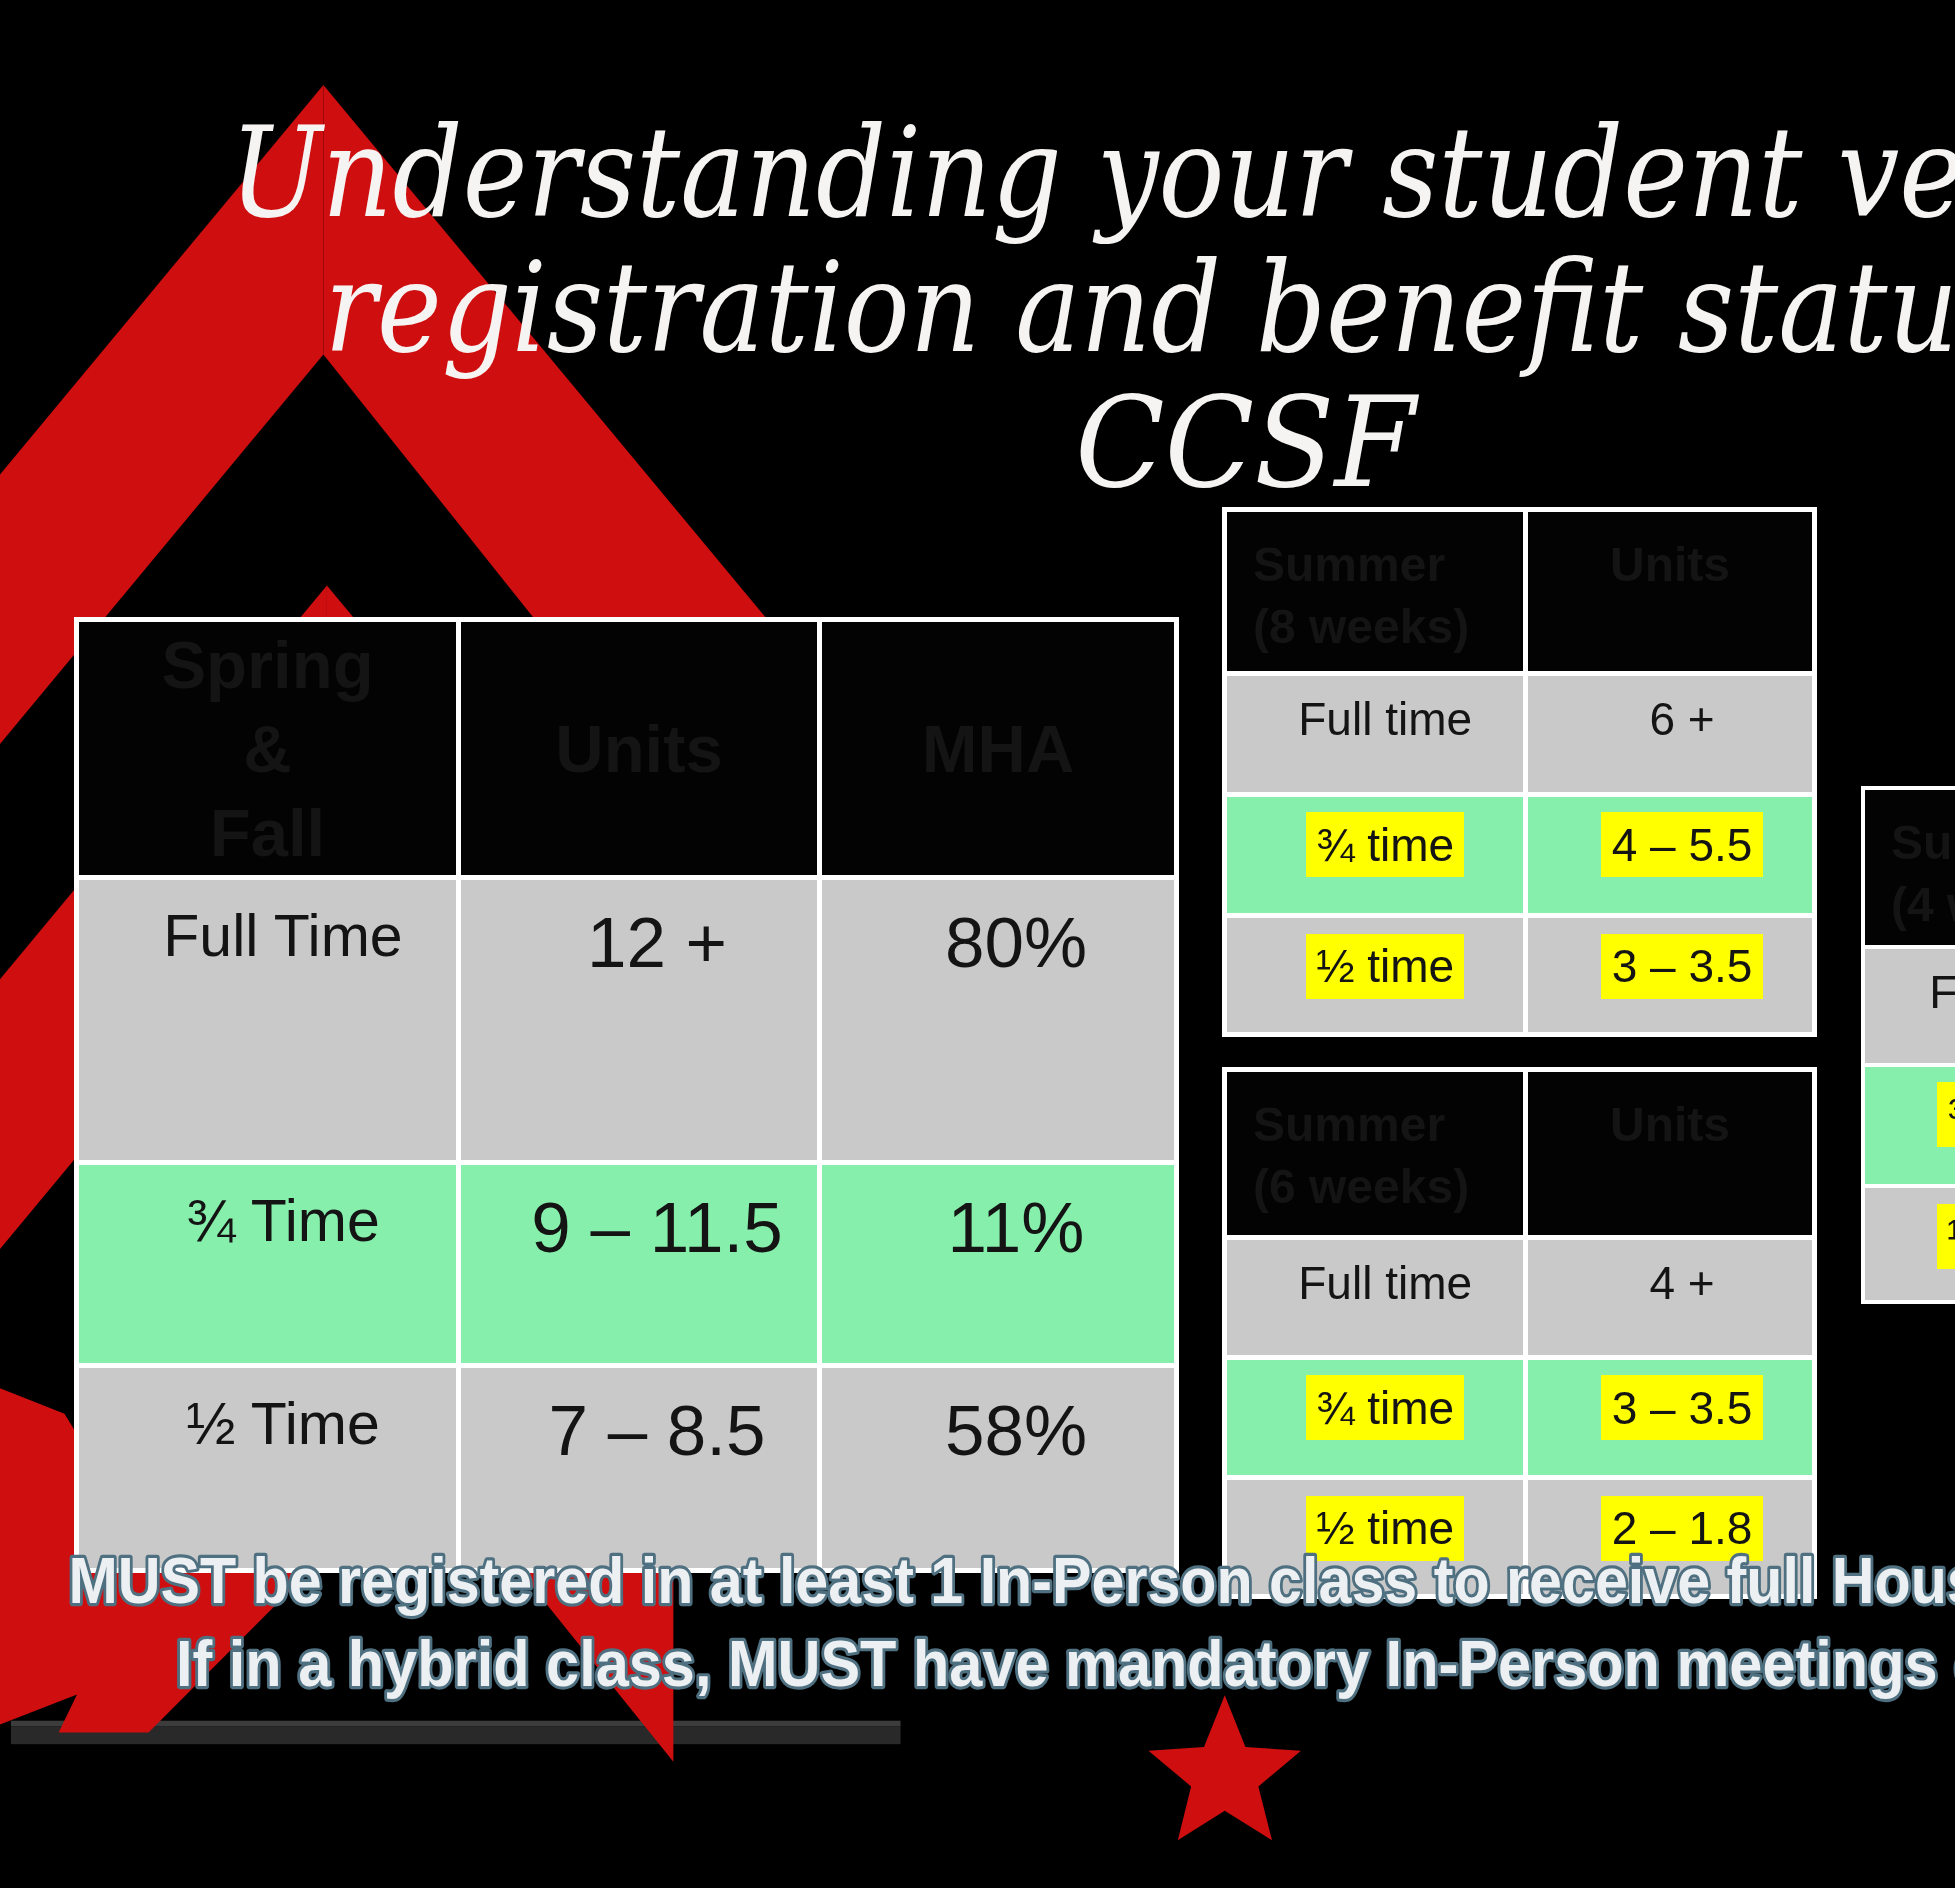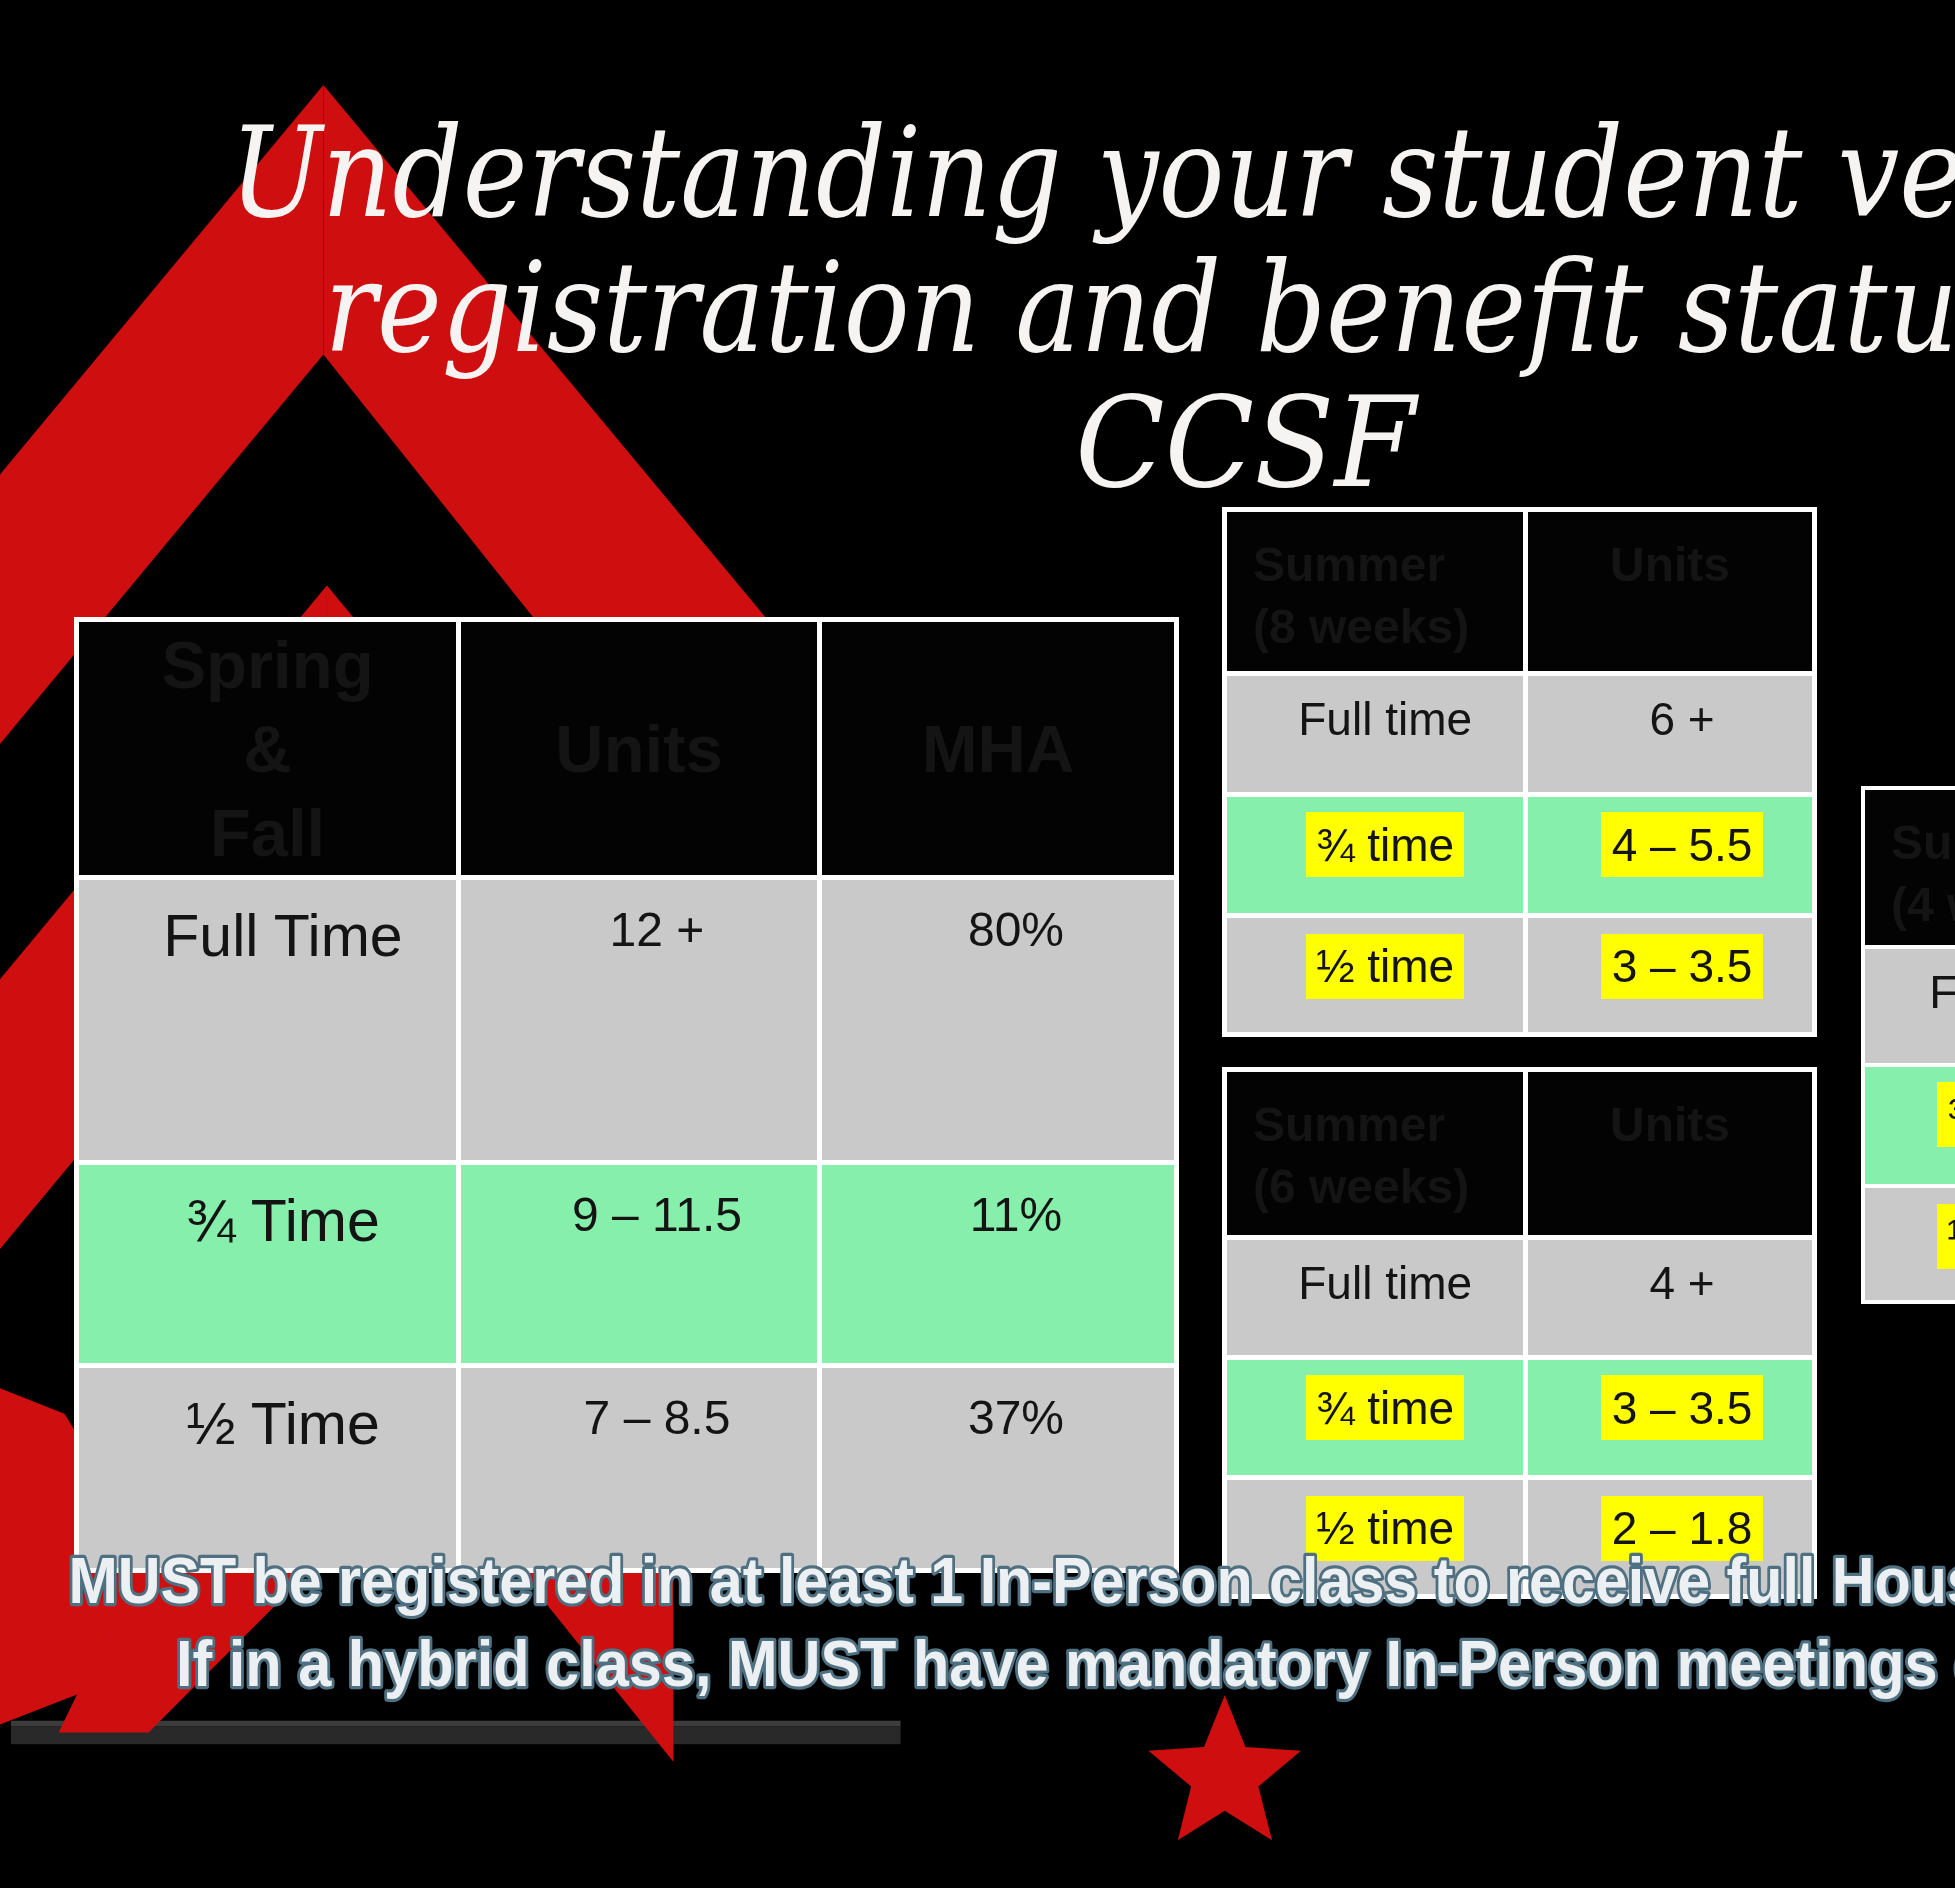--- a/index.html
+++ b/index.html
@@ -13,21 +13,21 @@
   .ppt-table td{overflow:hidden;color:#141414;text-align:center;}
   .hdr{background:#030303;color:#ffffff;font-weight:bold;vertical-align:middle;}
   .rowA{background:#c9c9c9;}
   .rowB{background:#86efac;}
   .hl{background:#ffff00;padding:5.5px 10.2px;display:inline-block;}
 
   #main-table{left:74px;top:617px;border-spacing:5.5px;}
   #main-table td{vertical-align:top;}
   #main-table td.hdr{vertical-align:middle;text-align:center;font-size:67px;line-height:1.25;}
   #main-table td.body-label{font-size:59px;padding:22px 0 0 31px;}
-  #main-table td.body-val{font-size:48px;padding:22px 0 0 36px;}
+  #main-table td.body-val{font-size:71px;padding:22px 0 0 36px;}
 
   .summer-table{border-spacing:5.1px;}
   .summer-table td{vertical-align:top;font-size:46px;}
   .summer-table td.hdr{font-size:48px;line-height:1.3;}
   .summer-table td.h-left{text-align:left;padding:22px 0 0 26px;vertical-align:top;}
   .summer-table td.h-units{text-align:center;padding:22px 0 0 0;vertical-align:top;}
   .summer-table td.body-label{padding:15.6px 0 0 20.3px;}
   .summer-table td.body-val{padding:15.6px 0 0 24px;}
 
   #summer8{left:1222px;top:507px;}
@@ -76,21 +76,21 @@
       <td class="rowA body-val">80%</td>
     </tr>
     <tr>
       <td class="rowB body-label" style="height:176px;">¾ Time</td>
       <td class="rowB body-val">9 – 11.5</td>
       <td class="rowB body-val">11%</td>
     </tr>
     <tr>
       <td class="rowA body-label" style="height:178px;">½ Time</td>
       <td class="rowA body-val">7 – 8.5</td>
-      <td class="rowA body-val">37%</td>
+      <td class="rowA body-val">58%</td>
     </tr>
   </tbody>
     </table>
 
   <table id="summer8" class="ppt-table summer-table">
     <tbody>
         <tr>
       <td class="hdr h-left" style="width:270px;height:137px;">
         <div>Summer</div>
         <div>(8 weeks)</div>

